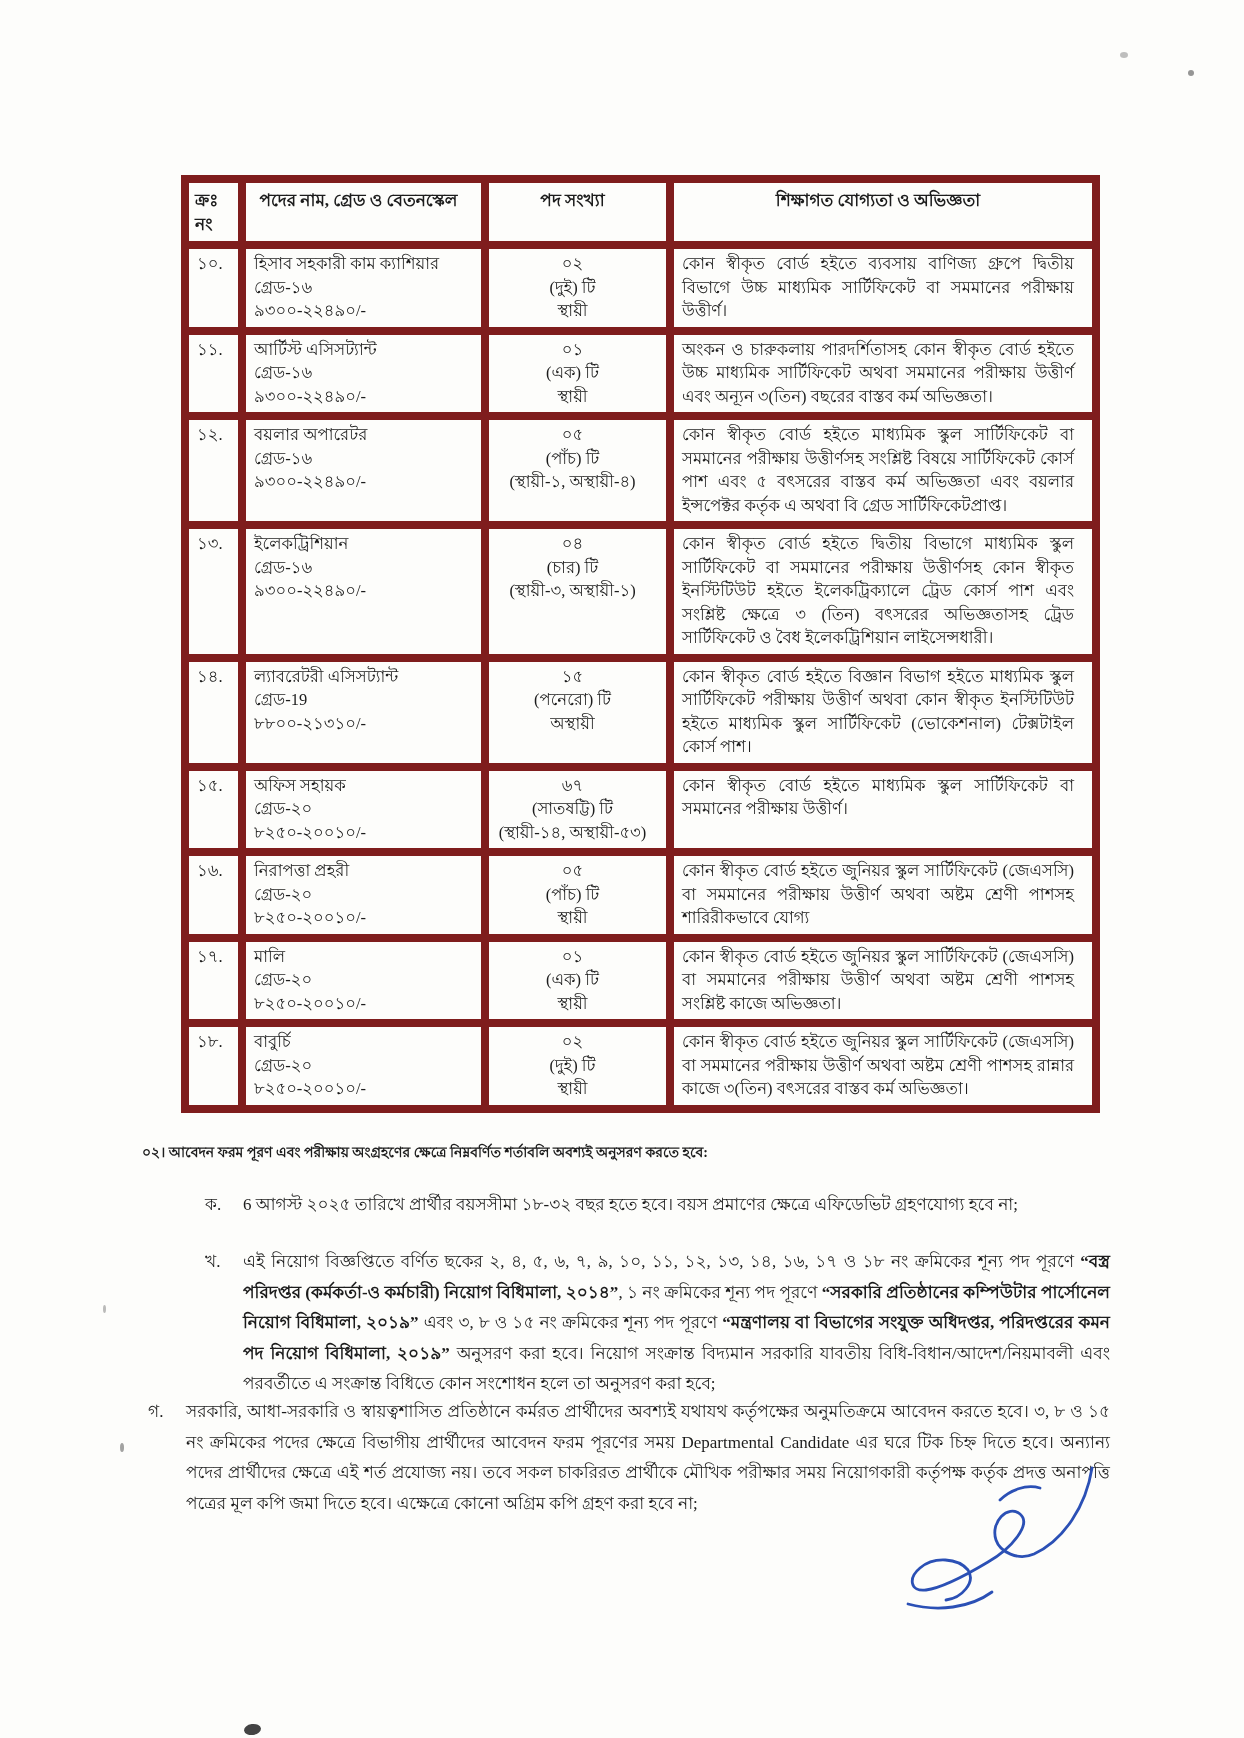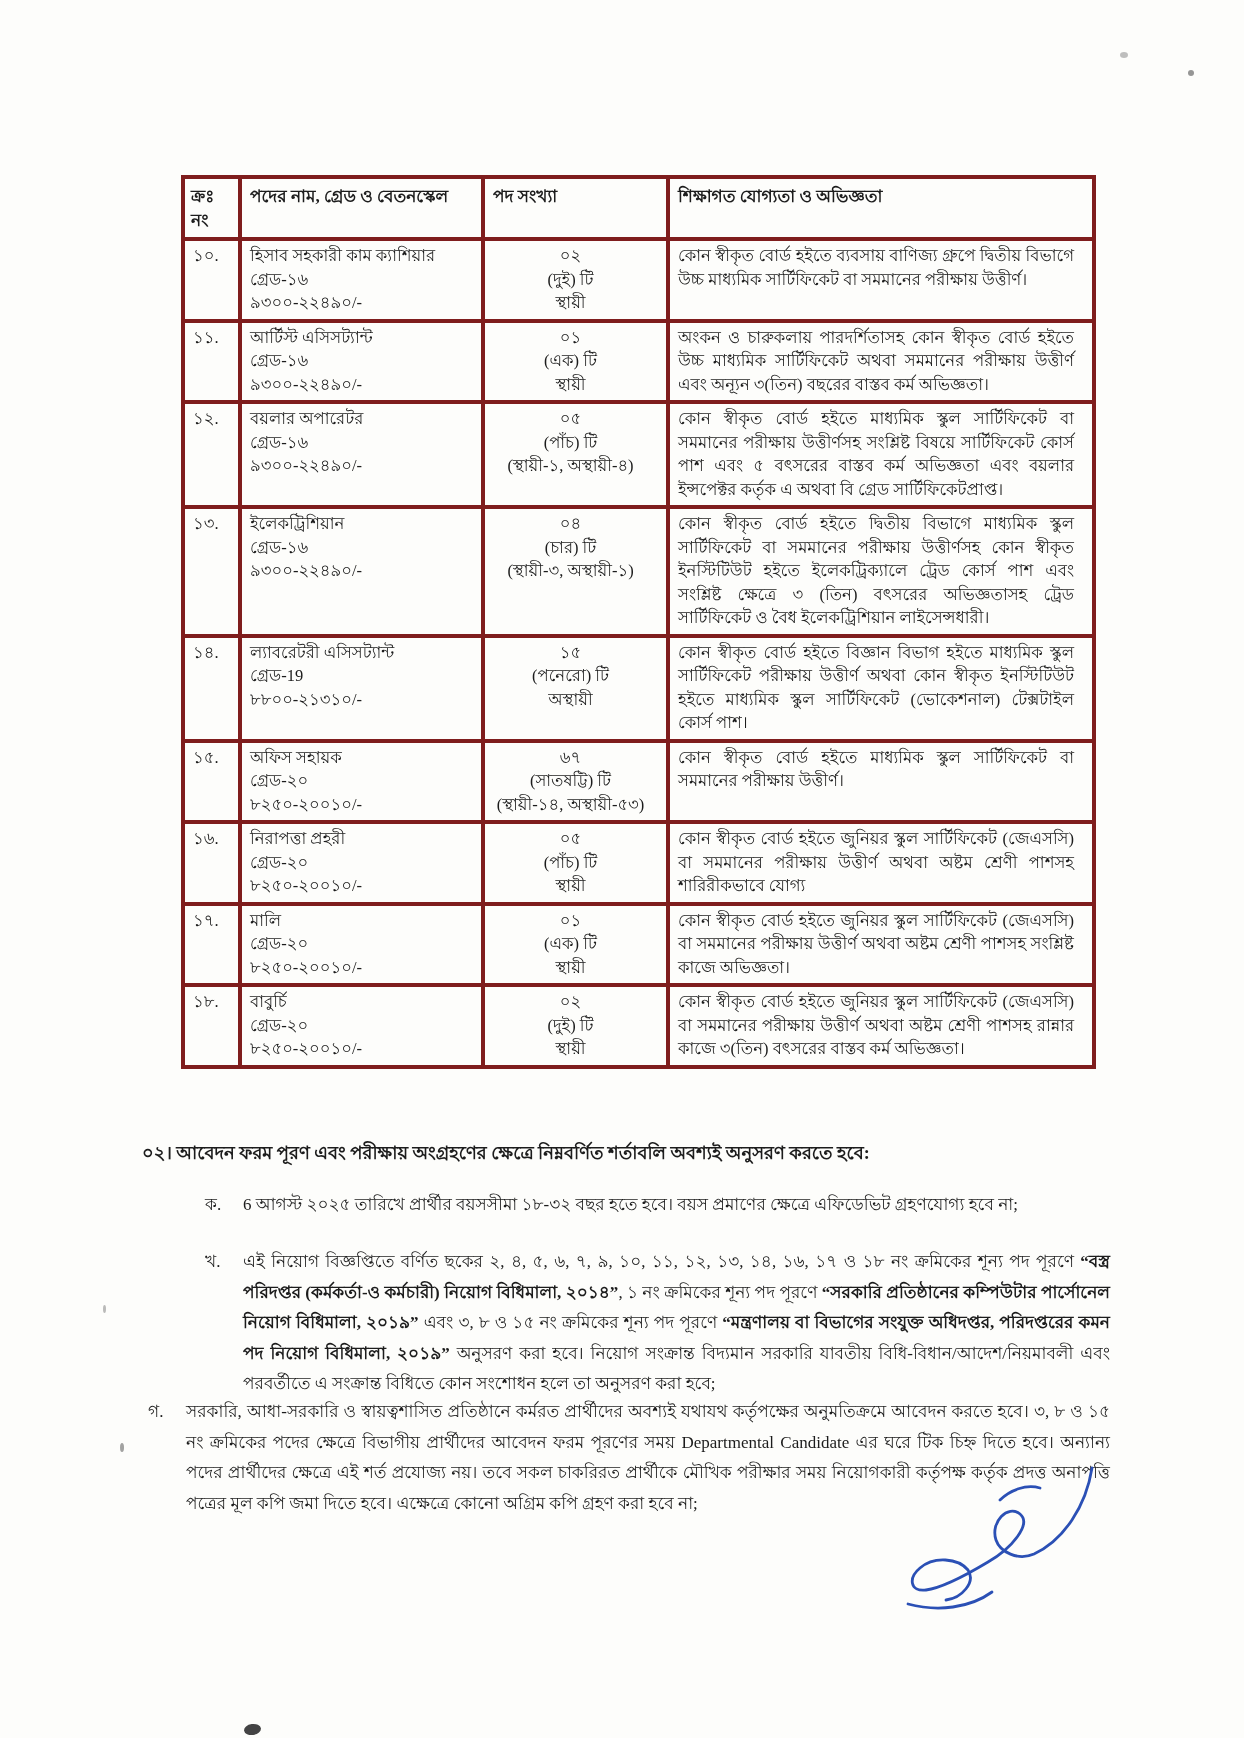--- a/index.html
+++ b/index.html
@@ -14,38 +14,38 @@
   
   table.positions{
     position:absolute;left:181px;top:175px;width:911px;
     border-collapse:collapse;table-layout:fixed;
   }
   table.positions col.c1{width:57px;}
   table.positions col.c2{width:243px;}
   table.positions col.c3{width:185px;}
   table.positions col.c4{width:426px;}
   table.positions th,table.positions td{
-    border:4px solid #7f1d1d;
+    border:8px solid #7f1d1d;
     vertical-align:top;
     padding:3px 18px 4px 8px;
     font-size:16.5px;line-height:23.5px;
   }
   table.positions thead th{
-    font-weight:bold;text-align:left;
+    font-weight:bold;text-align:center;
     font-size:17px;height:48px;vertical-align:top;padding-top:6px;
   }
   table.positions thead th.h-serial{text-align:left;padding-left:6px;}
   td.c-serial{text-align:left;padding-right:6px;}
   td.c-name div{white-space:nowrap;}
   td.c-count{text-align:center;margin-top:44px;}
   td.c-qual{text-align:justify;padding-left:10px;margin-top:14px;}
   
   .sec-heading{
     position:absolute;left:142px;top:1140px;width:980px;
-    font-weight:bold;font-size:18px;line-height:26px;
+    font-weight:bold;font-size:14px;line-height:26px;
   }
   .cond-item{
     position:absolute;display:flex;font-size:17px;line-height:30.5px;
     text-align:justify;
   }
   .cond-item .lbl{flex:0 0 38px;font-weight:normal;}
   .cond-item .txt{flex:1;}
   .cond-item .txt .b{font-weight:bold;}
   #cond-item-0{left:205px;top:1190px;width:905px;}
   #cond-item-1{left:205px;top:1247px;width:905px;}

